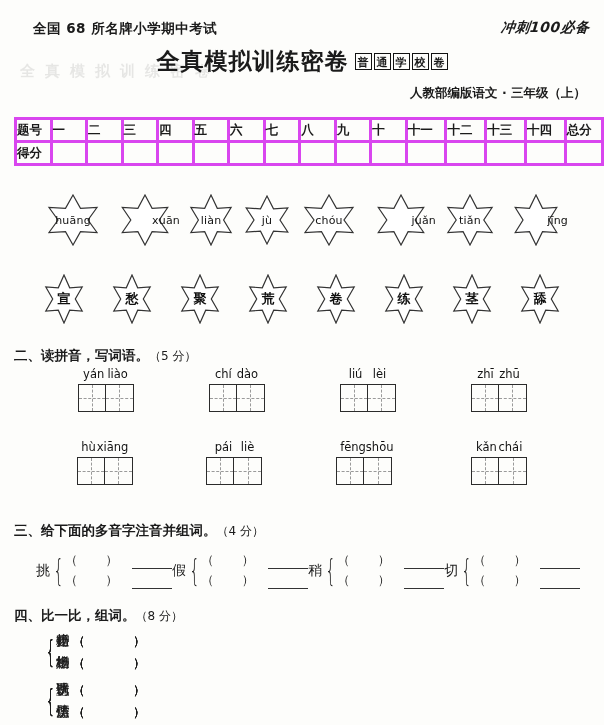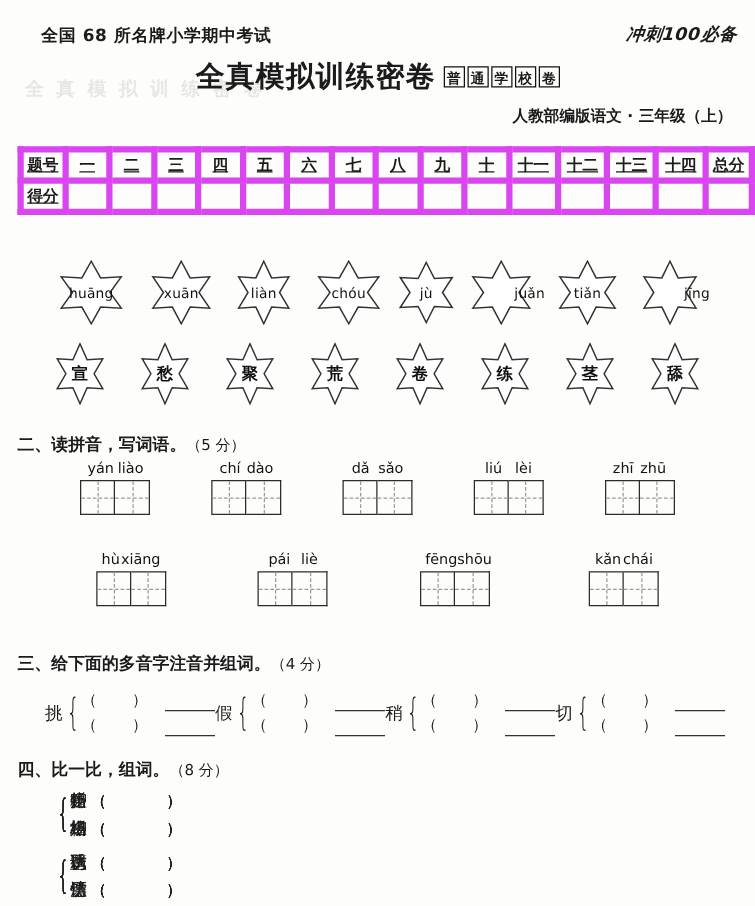--- a/index.html
+++ b/index.html
@@ -52,28 +52,27 @@
     color:#555;overflow:hidden;white-space:nowrap;
   }
 
   
   .score-table{
     position:absolute;left:14px;top:117px;
     border-collapse:collapse;
     table-layout:fixed;
   }
   .score-table td{
-    border:5px solid #d946ef;
+    border:3px solid #d946ef;
     height:20px;
-    text-align:center;
+    text-align:left;
     vertical-align:middle;
     font-size:12.5px;
     font-weight:bold;
     padding:0;
-    text-decoration:underline;
   }
   .score-table td.lbl{width:36px;}
   .score-table td.c1{width:36px;}
   .score-table td.c2{width:41px;}
   .score-table td.tot{width:38px;}
 
   
   .sec{
     position:absolute;left:14px;
     font-size:13.5px;font-weight:bold;white-space:nowrap;
@@ -215,50 +214,50 @@
       <td></td>
       <td></td>
       <td></td>
       <td></td>
       <td></td>
     </tr>
   </tbody>
     </table>
 
 
-  <div class="starrow" id="pinyin-stars" style="top:208px">
+  <div class="starrow" id="pinyin-stars" style="top:194px">
       <div class="star" style="width: 74px; height: 52px;">
         <svg width="74" height="52" viewBox="0 0 74 52">
           <polygon points="37.0,1.0 44.5,14.3 61.0,13.5 52.0,26.0 61.0,38.5 44.5,37.7 37.0,51.0 29.5,37.7 13.0,38.5 22.0,26.0 13.0,13.5 29.5,14.3" fill="#ffffff" stroke="#333" stroke-width="1.2"></polygon>
         </svg>
         <span>huāng</span>
       </div>
-      <div class="star" style="width: 70px; height: 52px;">
+      <div class="star" style="width: 70px; height: 52px; justify-content: flex-end;">
         <svg width="70" height="52" viewBox="0 0 70 52">
           <polygon points="35.0,1.0 42.1,14.3 57.7,13.5 49.2,26.0 57.7,38.5 42.1,37.7 35.0,51.0 27.9,37.7 12.3,38.5 20.8,26.0 12.3,13.5 27.9,14.3" fill="#ffffff" stroke="#333" stroke-width="1.2"></polygon>
         </svg>
         <span>xuān</span>
       </div>
       <div class="star" style="width: 62px; height: 52px;">
         <svg width="62" height="52" viewBox="0 0 62 52">
           <polygon points="31.0,1.0 37.3,14.3 51.1,13.5 43.6,26.0 51.1,38.5 37.3,37.7 31.0,51.0 24.7,37.7 10.9,38.5 18.4,26.0 10.9,13.5 24.7,14.3" fill="#ffffff" stroke="#333" stroke-width="1.2"></polygon>
         </svg>
         <span>liàn</span>
       </div>
+      <div class="star" style="width: 50px; height: 52px;">
+        <svg width="50" height="52" viewBox="0 0 50 52">
+          <polygon points="25.0,2.0 31.5,14.8 45.8,14.0 38.0,26.0 45.8,38.0 31.5,37.2 25.0,50.0 18.5,37.2 4.2,38.0 12.0,26.0 4.2,14.0 18.5,14.8" fill="#ffffff" stroke="#333" stroke-width="1.2"></polygon>
+        </svg>
+        <span>jù</span>
+      </div>
       <div class="star" style="width: 74px; height: 52px;">
         <svg width="74" height="52" viewBox="0 0 74 52">
           <polygon points="37.0,1.0 44.5,14.3 61.0,13.5 52.0,26.0 61.0,38.5 44.5,37.7 37.0,51.0 29.5,37.7 13.0,38.5 22.0,26.0 13.0,13.5 29.5,14.3" fill="#ffffff" stroke="#333" stroke-width="1.2"></polygon>
         </svg>
         <span>chóu</span>
-      </div>
-      <div class="star" style="width: 50px; height: 52px;">
-        <svg width="50" height="52" viewBox="0 0 50 52">
-          <polygon points="25.0,2.0 31.5,14.8 45.8,14.0 38.0,26.0 45.8,38.0 31.5,37.2 25.0,50.0 18.5,37.2 4.2,38.0 12.0,26.0 4.2,14.0 18.5,14.8" fill="#ffffff" stroke="#333" stroke-width="1.2"></polygon>
-        </svg>
-        <span>jù</span>
       </div>
       <div class="star" style="width: 70px; height: 52px; justify-content: flex-end;">
         <svg width="70" height="52" viewBox="0 0 70 52">
           <polygon points="35.0,1.0 42.1,14.3 57.7,13.5 49.2,26.0 57.7,38.5 42.1,37.7 35.0,51.0 27.9,37.7 12.3,38.5 20.8,26.0 12.3,13.5 27.9,14.3" fill="#ffffff" stroke="#333" stroke-width="1.2"></polygon>
         </svg>
         <span>juǎn</span>
       </div>
       <div class="star" style="width: 68px; height: 52px;">
         <svg width="68" height="52" viewBox="0 0 68 52">
           <polygon points="34.0,1.0 40.9,14.3 56.1,13.5 47.8,26.0 56.1,38.5 40.9,37.7 34.0,51.0 27.1,37.7 11.9,38.5 20.2,26.0 11.9,13.5 27.1,14.3" fill="#ffffff" stroke="#333" stroke-width="1.2"></polygon>
@@ -334,30 +333,20 @@
         </div>
         <div class="tzg">
           <div class="cell"></div>
           <div class="cell"></div>
         </div>
       </div>
       <div class="wgroup" style="position: relative;">
         <div class="wpin">
           <span>chí</span>
           <span>dào</span>
-        </div>
-        <div class="tzg">
-          <div class="cell"></div>
-          <div class="cell"></div>
-        </div>
-      </div>
-      <div class="wgroup" style="position: relative;">
-        <div class="wpin">
-          <span>dǎ</span>
-          <span>sǎo</span>
         </div>
         <div class="tzg">
           <div class="cell"></div>
           <div class="cell"></div>
         </div>
       </div>
       <div class="wgroup" style="position: relative;">
         <div class="wpin">
           <span>liú</span>
           <span>lèi</span>

